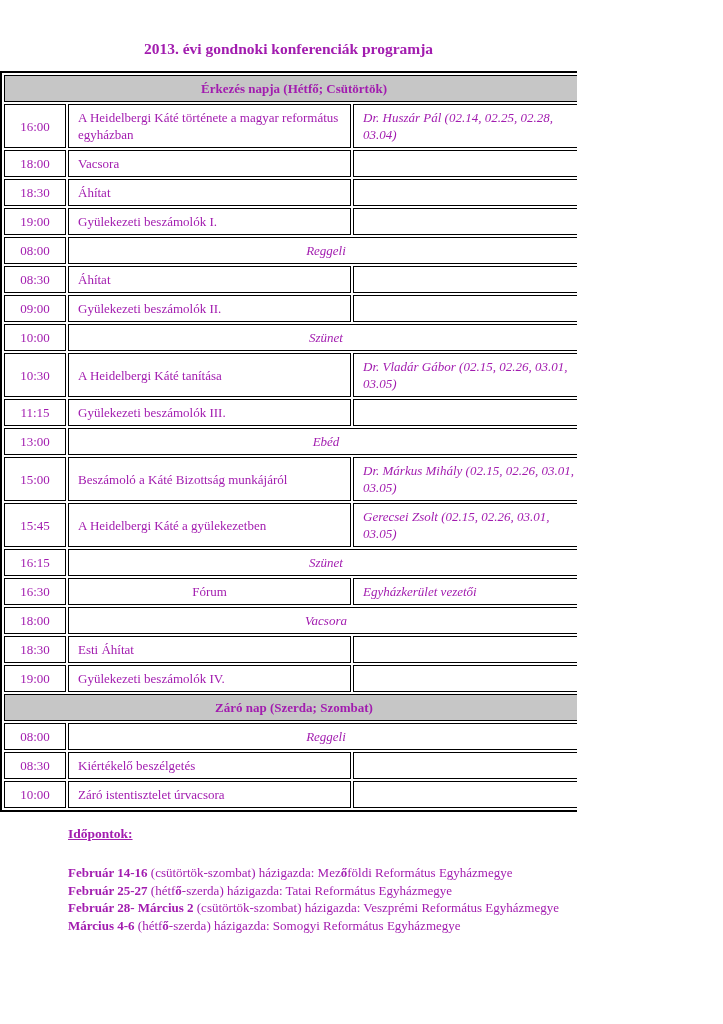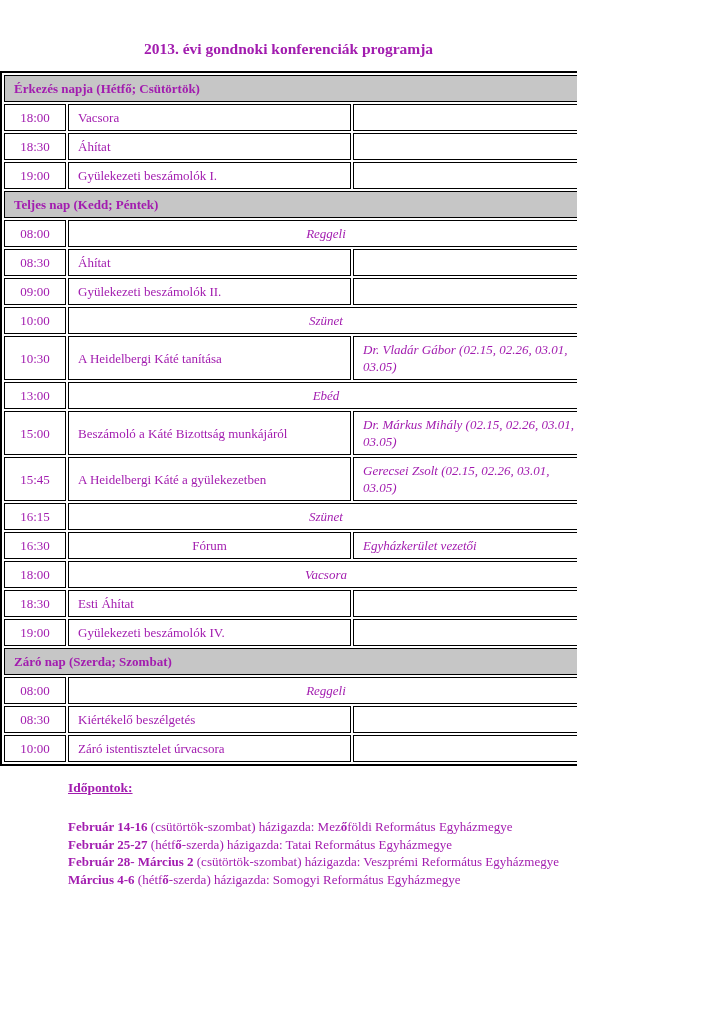--- a/index.html
+++ b/index.html
@@ -36,21 +36,21 @@
     border: 1px solid #000000;
     padding: 4px 9px;
     font-size: 13px;
     line-height: 17px;
     vertical-align: middle;
     overflow: hidden;
   }
   td.section-header {
     background: #c6c6c6;
     font-weight: bold;
-    text-align: left;
+    text-align: center;
   }
   td.time-cell {
     text-align: center;
   }
   td.speaker-cell {
     font-style: italic;
   }
   td.merged-cell {
     font-style: italic;
     text-align: center;
@@ -86,36 +86,38 @@
     <colgroup>
       <col style="width:62px">
       <col style="width:283px">
       <col>
     </colgroup>
     <tbody>
         <tr>
           <td class="section-header" colspan="3" style="background: rgb(198, 198, 198);">Érkezés napja (Hétfő; Csütörtök)</td>
         </tr>
         <tr>
+          <td class="time-cell">16:00</td>
+          <td class="">A Heidelbergi Káté története a magyar református egyházban</td>
+          <td class="speaker-cell">Dr. Huszár Pál (02.14, 02.25, 02.28, 03.04)</td>
+        </tr>
+        <tr>
           <td class="time-cell">18:00</td>
           <td class="">Vacsora</td>
           <td class="speaker-cell"></td>
         </tr>
         <tr>
           <td class="time-cell">18:30</td>
           <td class="">Áhítat</td>
           <td class="speaker-cell"></td>
         </tr>
         <tr>
           <td class="time-cell">19:00</td>
           <td class="">Gyülekezeti beszámolók I.</td>
           <td class="speaker-cell"></td>
-        </tr>
-        <tr>
-          <td class="section-header" colspan="3" style="background: rgb(198, 198, 198);">Teljes nap (Kedd; Péntek)</td>
         </tr>
         <tr>
           <td class="time-cell">08:00</td>
           <td colspan="2" class="merged-cell">Reggeli</td>
         </tr>
         <tr>
           <td class="time-cell">08:30</td>
           <td class="">Áhítat</td>
           <td class="speaker-cell"></td>
         </tr>
@@ -125,20 +127,25 @@
           <td class="speaker-cell"></td>
         </tr>
         <tr>
           <td class="time-cell">10:00</td>
           <td colspan="2" class="merged-cell">Szünet</td>
         </tr>
         <tr>
           <td class="time-cell">10:30</td>
           <td class="">A Heidelbergi Káté tanítása</td>
           <td class="speaker-cell">Dr. Vladár Gábor (02.15, 02.26, 03.01, 03.05)</td>
+        </tr>
+        <tr>
+          <td class="time-cell">11:15</td>
+          <td class="">Gyülekezeti beszámolók III.</td>
+          <td class="speaker-cell"></td>
         </tr>
         <tr>
           <td class="time-cell">13:00</td>
           <td colspan="2" class="merged-cell">Ebéd</td>
         </tr>
         <tr>
           <td class="time-cell">15:00</td>
           <td class="">Beszámoló a Káté Bizottság munkájáról</td>
           <td class="speaker-cell">Dr. Márkus Mihály (02.15, 02.26, 03.01, 03.05)</td>
         </tr>

